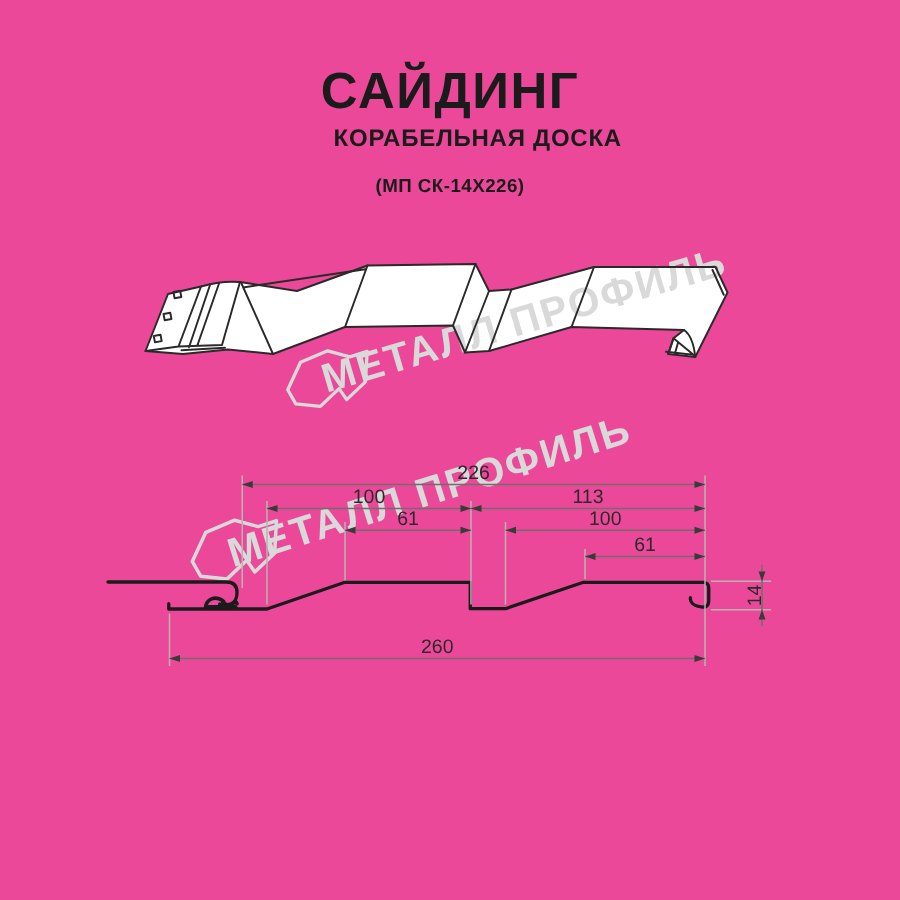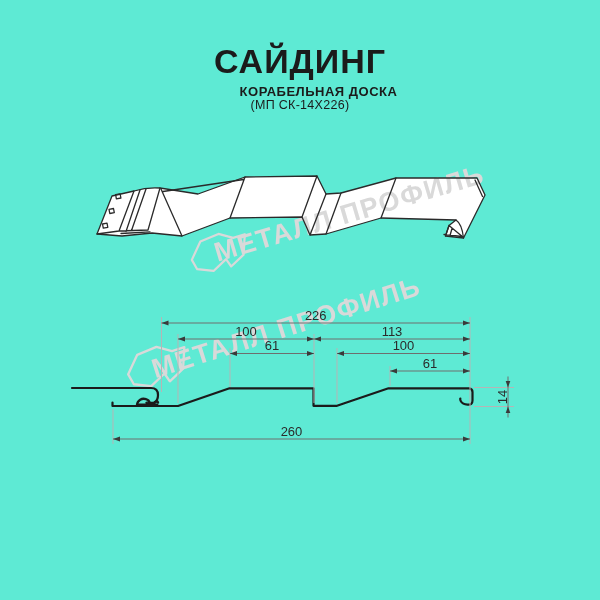--- a/index.html
+++ b/index.html
@@ -1,21 +1,21 @@
 <!DOCTYPE html>
 <html><head>
 <meta charset="utf-8">
 <style>
   html,body{margin:0;padding:0;background:#fff;}
-  .page{position:relative;width:600px;height:600px;background:#5eead4;overflow:hidden;
+  .page{position:relative;width:600px;height:600px;background:#ec4899;overflow:hidden;
         font-family:"Liberation Sans",sans-serif;color:#1b1b1b;}
   .hdr{position:absolute;left:0;right:0;text-align:center;}
   .title{top:42px;font-size:34px;font-weight:700;letter-spacing:1px;}
-  .subtitle{top:84px;font-size:13px;font-weight:700;letter-spacing:.5px;margin-left:37px;}
-  .model{top:98px;font-size:12.5px;font-weight:400;letter-spacing:.3px;}
+  .subtitle{top:84px;font-size:16px;font-weight:700;letter-spacing:.5px;margin-left:37px;}
+  .model{top:117px;font-size:12.5px;font-weight:700;letter-spacing:.3px;}
   .footer{top:527px;font-size:16px;font-weight:700;letter-spacing:.4px;}
   svg{position:absolute;left:0;top:0;}
   svg text{font-family:"Liberation Sans",sans-serif;}
   .wm-text{font-size:27px;font-weight:700;letter-spacing:1.5px;}
 </style>
 </head>
 <body>
 
 <div class="page">
 

